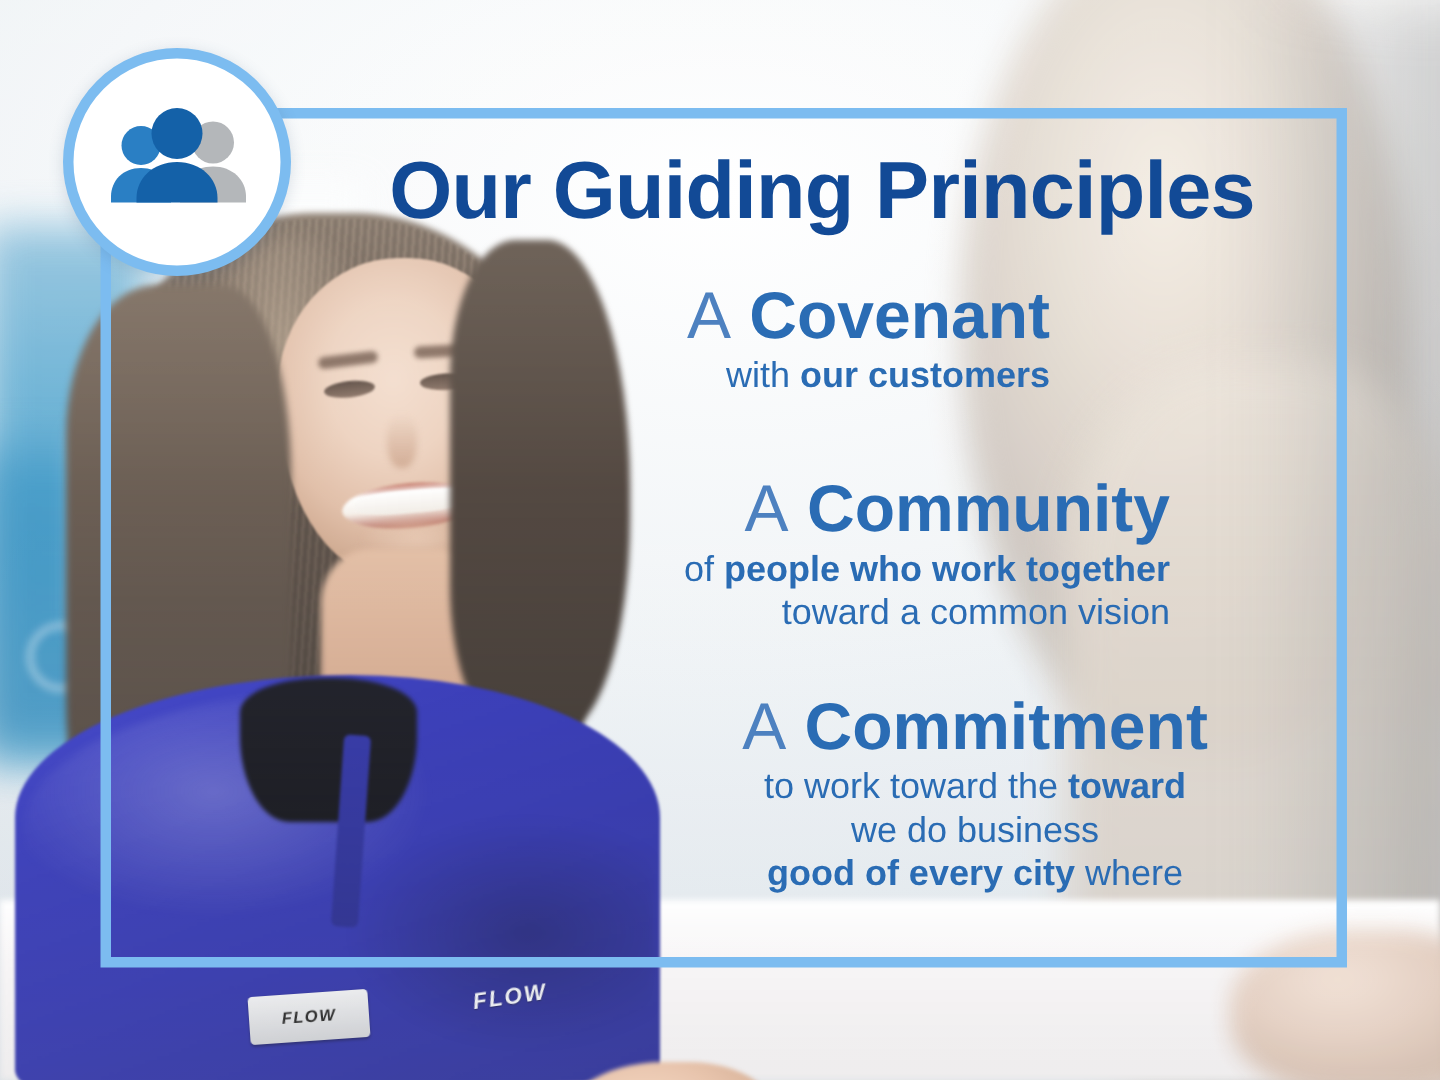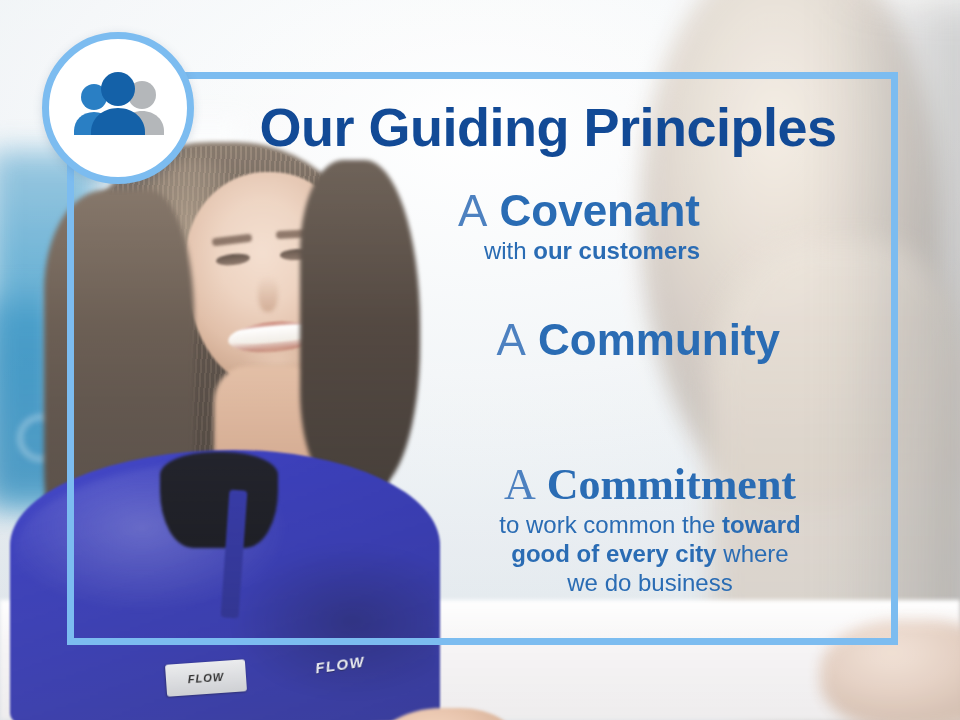--- a/index.html
+++ b/index.html
@@ -355,28 +355,32 @@
       <div class="p-sub" style="color: rgb(42, 108, 180);">
           <div><span>with </span><b>our customers</b></div>
         </div>
     </div>
 
     <div class="principle" id="p2">
       <div class="p-head" style="color: rgb(42, 108, 180);">
         <span class="art" style="color: rgb(77, 129, 192);">A</span>
         <span>Community</span>
       </div>
+      <div class="p-sub" style="color: rgb(42, 108, 180);">
+          <div><span>of </span><b>people who work together</b></div>
+          <div><span>toward a common vision</span></div>
+        </div>
     </div>
 
     <div class="principle" id="p3">
-      <div class="p-head" style="color: rgb(42, 108, 180); font-family: Liberation Serif, serif;">
+      <div class="p-head" style="color: rgb(42, 108, 180);">
         <span class="art" style="color: rgb(77, 129, 192);">A</span>
         <span>Commitment</span>
       </div>
       <div class="p-sub" style="color: rgb(42, 108, 180);">
-          <div><span>to work common the </span><b>toward</b></div>
+          <div><span>to work toward the </span><b>toward</b></div>
+          <div><span>we do business</span></div>
           <div><b>good of every city</b><span> where</span></div>
-          <div><span>we do business</span></div>
         </div>
     </div>
 
   </div>
 </div>
 
 </body></html>

